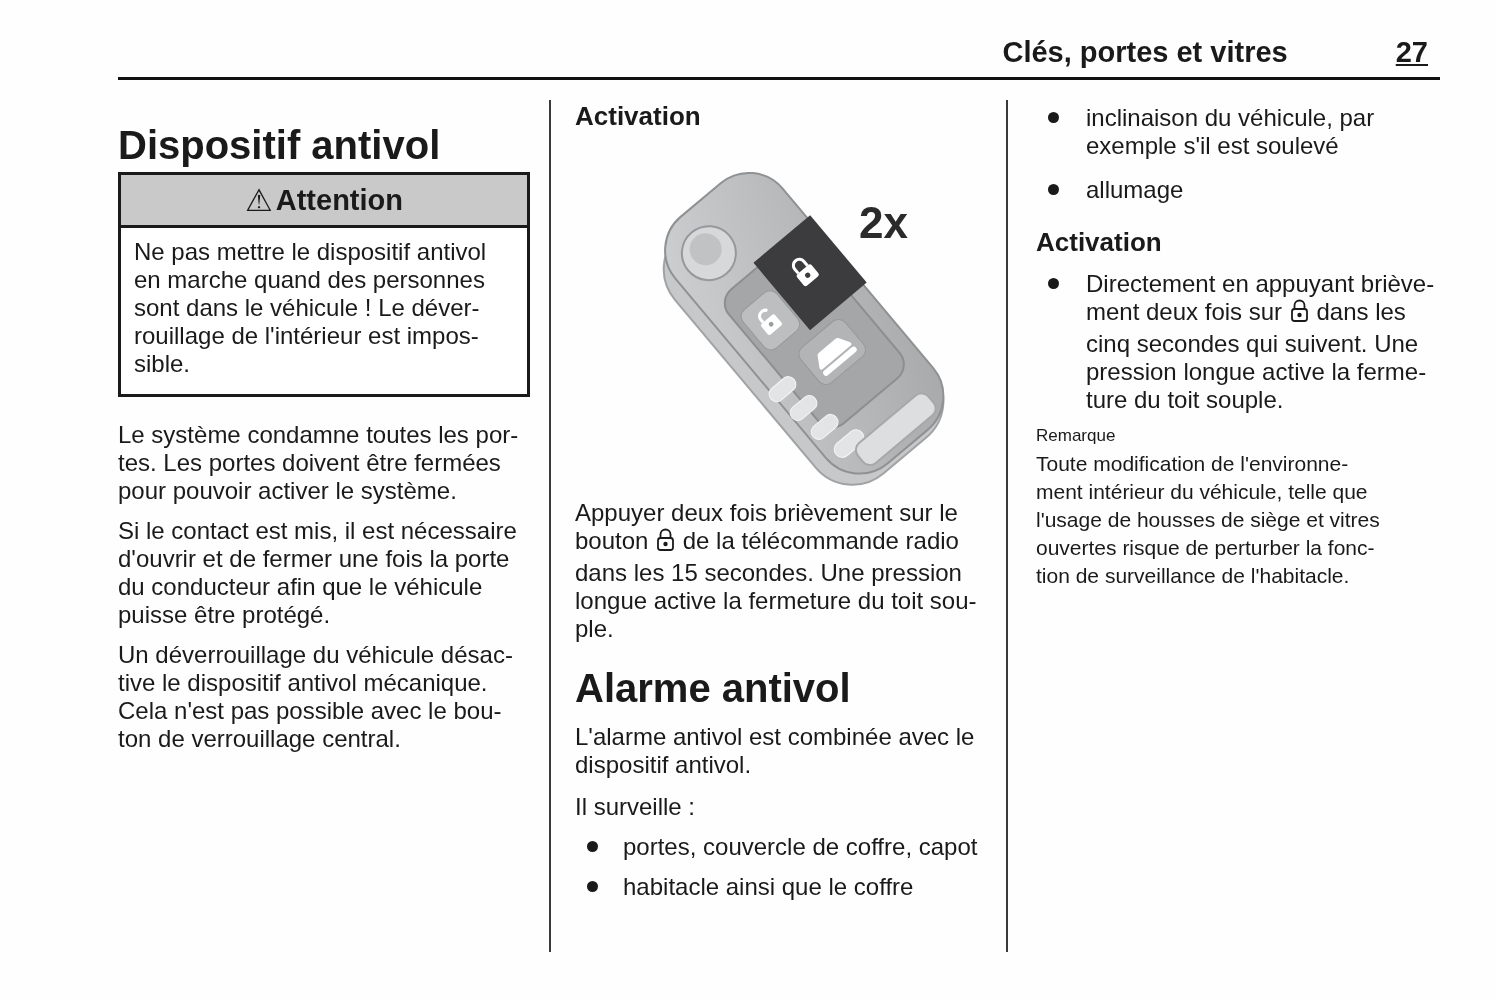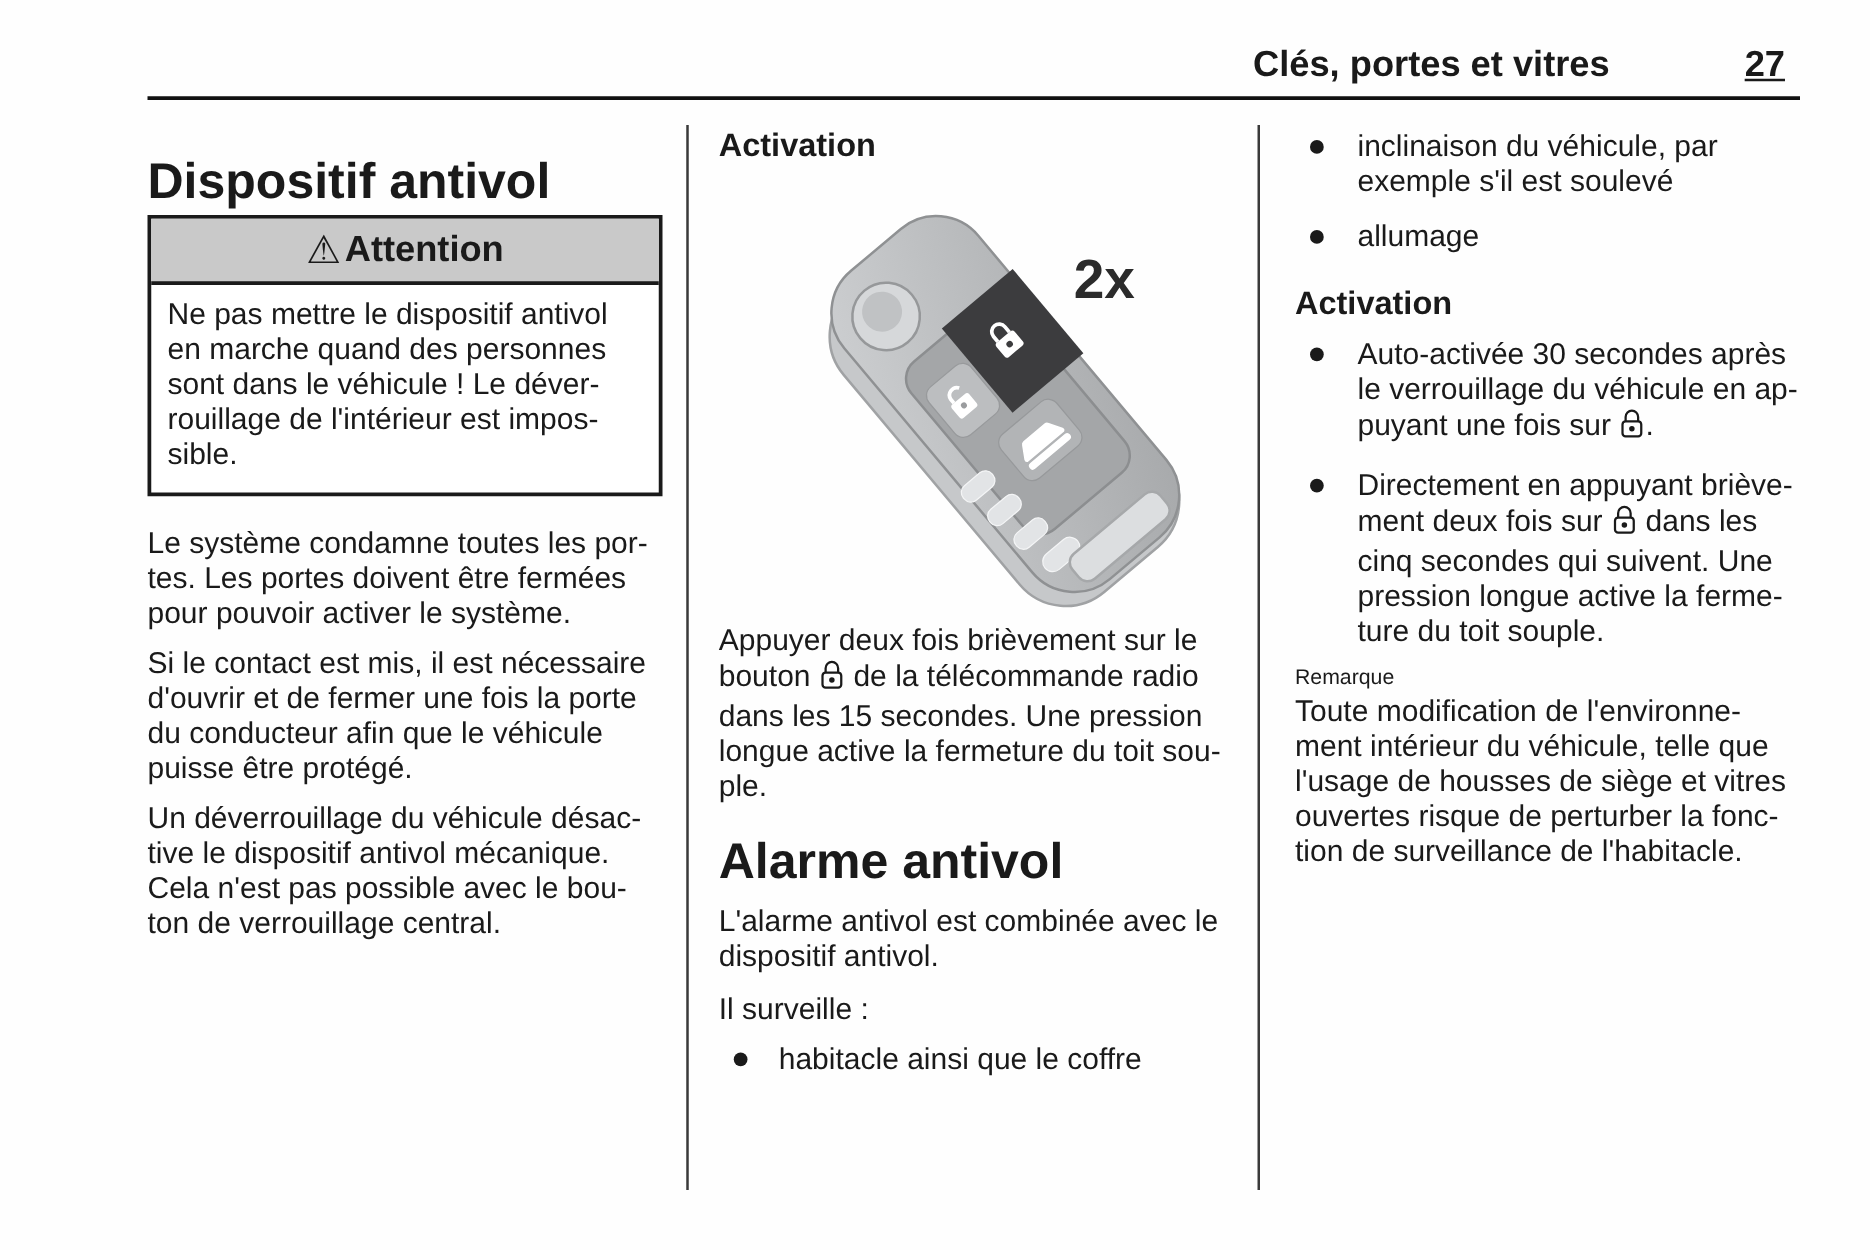--- a/index.html
+++ b/index.html
@@ -59,21 +59,21 @@
   .mid-bullets li:first-child{margin-top:0;}
   .mid-bullets li{margin-top:14px;}
   .col-right ul.bullets li{padding-left:50px;margin-top:16px;}
   .bullets-top{margin-top:0 !important;}
   .bullets-top li:first-child{margin-top:4px !important;}
   .bullets-activation{margin-top:12px !important;}
   .bullets-activation li:first-child{margin-top:0 !important;}
   
   .note{margin-top:8px;}
   .note-title{font-size:17px;line-height:28px;margin:0;}
-  .note-body{font-size:24px;line-height:28px;margin:0;white-space:pre-line;}
+  .note-body{font-size:21px;line-height:28px;margin:0;white-space:pre-line;}
   
   .lock-wrap{display:inline-block;vertical-align:-4px;}
   .lock-glyph{width:21px;height:26px;display:inline-block;}
   .defs-hidden{position:absolute;width:0;height:0;overflow:hidden;}
 </style>
 </head>
 <body>
 
 <svg class="defs-hidden" aria-hidden="true">
   <defs>
@@ -189,39 +189,35 @@
 dans les 15 secondes. Une pression
 longue active la fermeture du toit sou-
 ple.</span></p>
 
     <h2>Alarme antivol</h2>
     <p class="body-p mt-md">L'alarme antivol est combinée avec le
 dispositif antivol.</p>
     <p class="body-p mt-sm">Il surveille :</p>
 
     <ul class="bullets mid-bullets">
+      <li><span>portes, couvercle de coffre, capot</span></li>
       <li><span>habitacle ainsi que le coffre</span></li>
     </ul>
   </section>
 
   <section class="col col-right">
     <ul class="bullets bullets-top">
       <li><span>inclinaison du véhicule, par
 exemple s'il est soulevé</span></li>
       <li><span>allumage</span></li>
     </ul>
 
     <h3>Activation</h3>
 
     <ul class="bullets bullets-activation">
-      <li><span>Auto-activée 30 secondes après
-le verrouillage du véhicule en ap-
-puyant une fois sur </span><span class="lock-wrap"><svg class="lock-glyph" viewBox="0 0 21 26">
-              <use href="#lockSym"></use>
-            </svg></span><span>.</span></li>
       <li><span>Directement en appuyant briève-
 ment deux fois sur </span><span class="lock-wrap"><svg class="lock-glyph" viewBox="0 0 21 26">
               <use href="#lockSym"></use>
             </svg></span><span> dans les
 cinq secondes qui suivent. Une
 pression longue active la ferme-
 ture du toit souple.</span></li>
     </ul>
 
     <div class="note">

